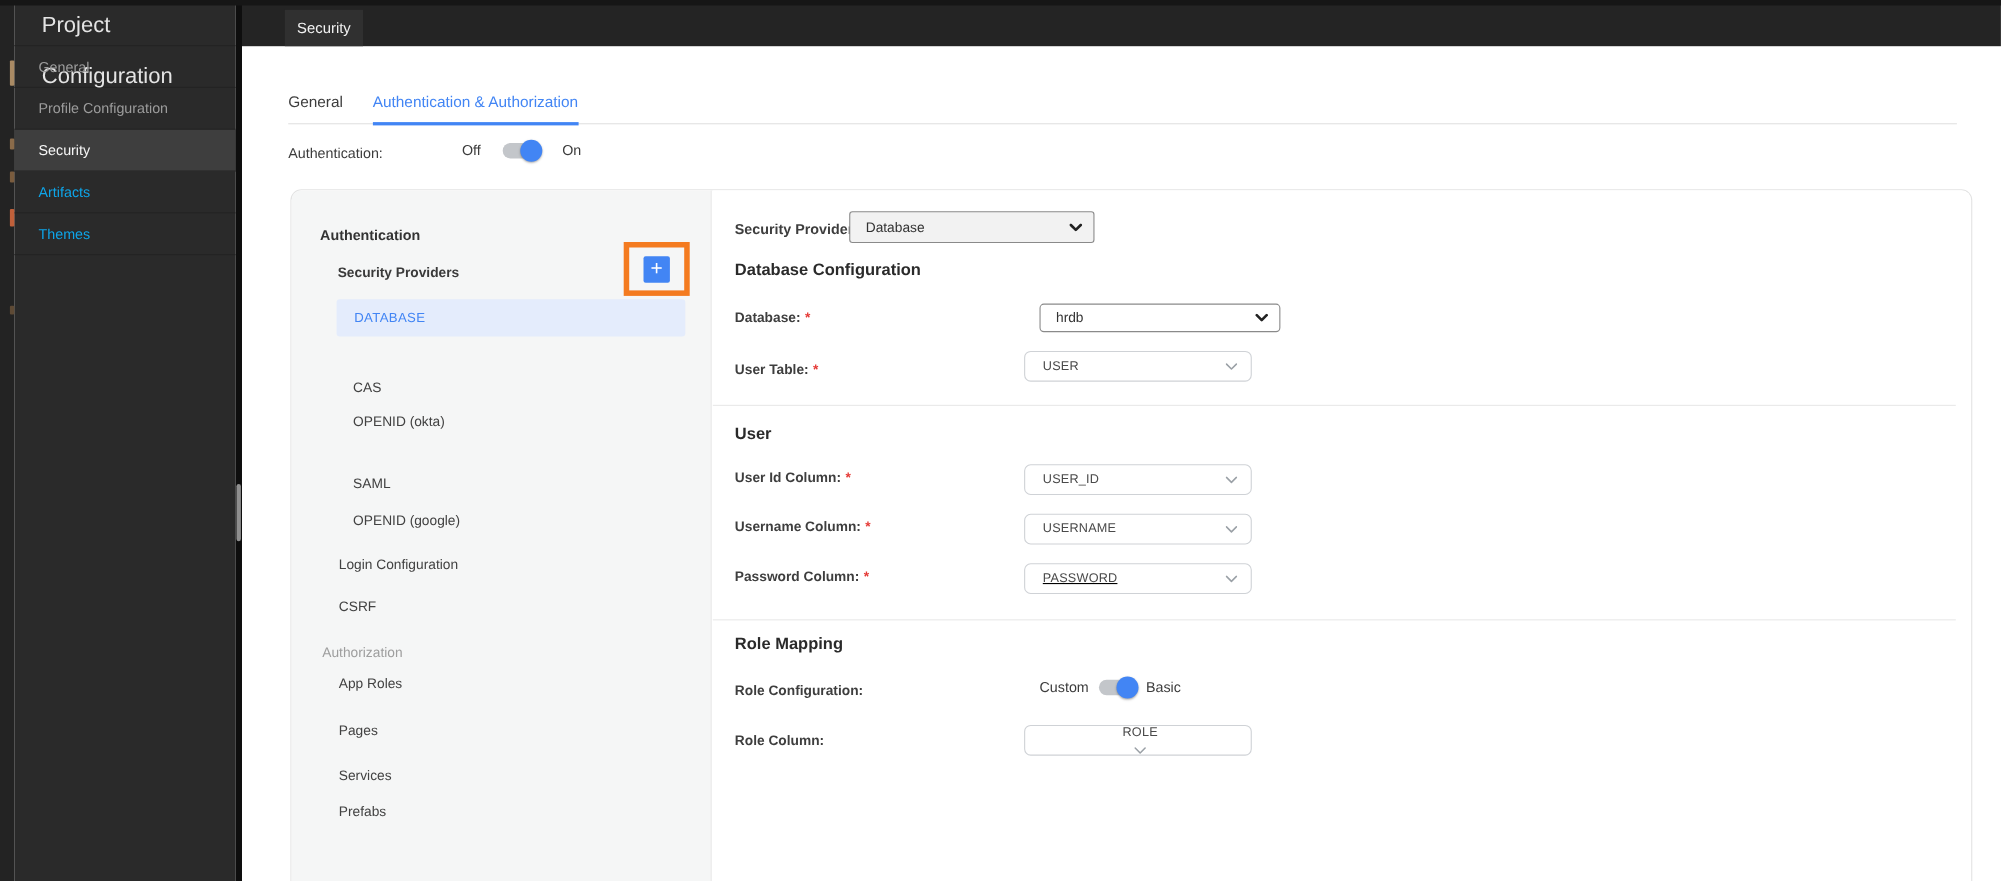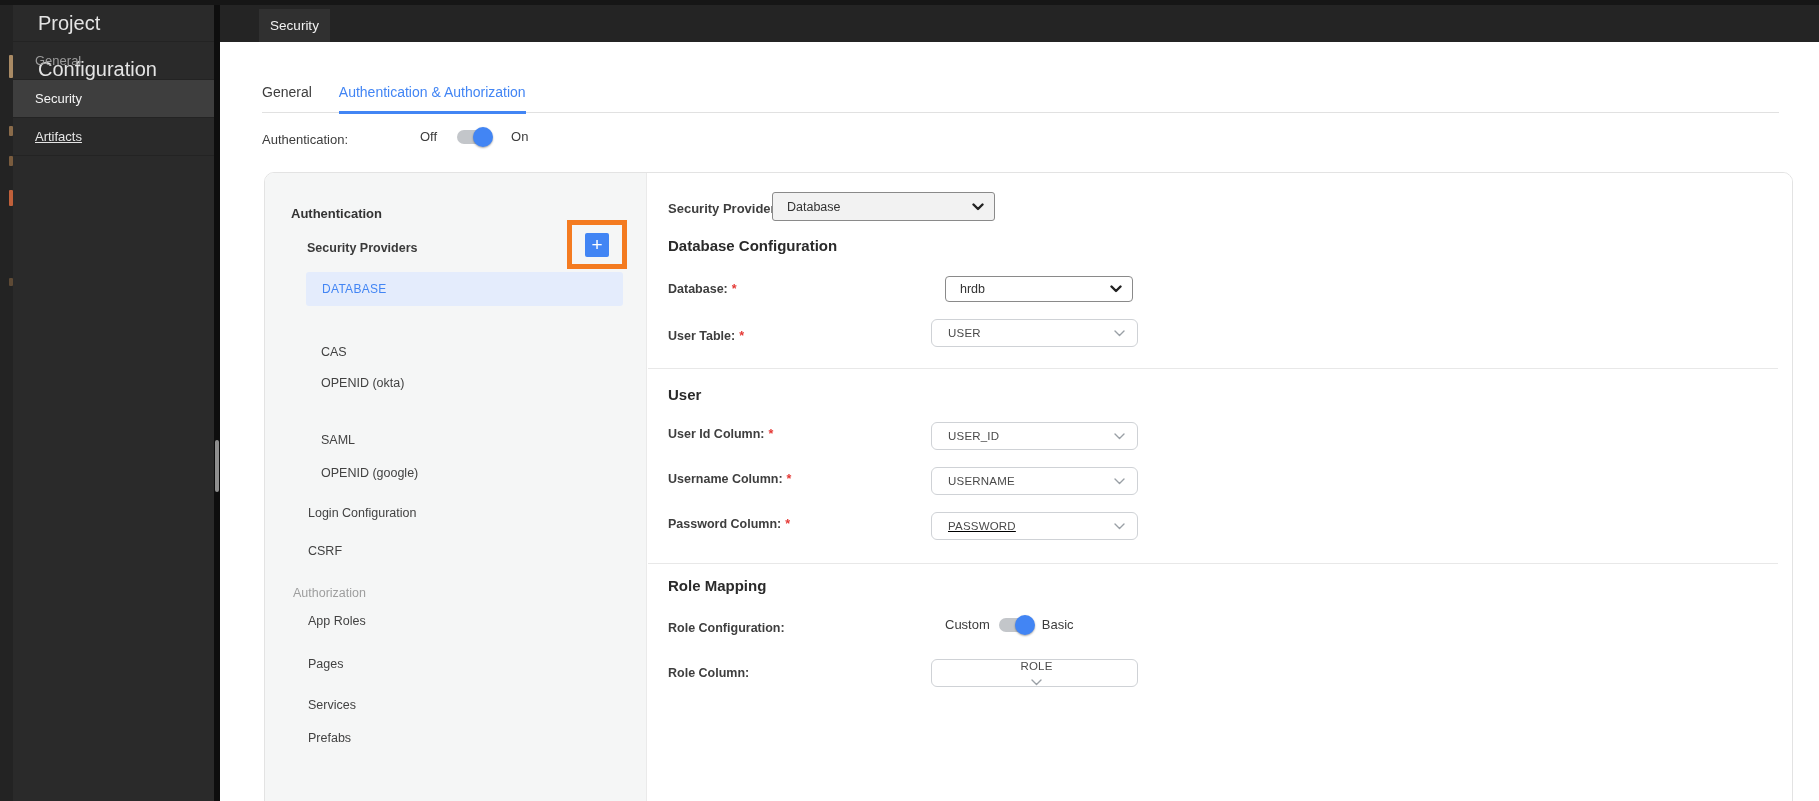--- a/index.html
+++ b/index.html
@@ -11,21 +11,21 @@
   }
   
   .edge-bar { position:absolute; left:0; top:0; width:13px; height:801px; background:#232323; z-index:6; }
   .edge-frag { position:absolute; right:0; width:4px; border-radius:1px; }
   
   .top-strip { position:absolute; left:0; top:0; width:1819px; height:5px; background:#161616; z-index:12; }
   
   .sidebar { position:absolute; left:13px; top:0; width:201px; height:801px; background:#2a2a2a; z-index:5; }
   .sb-title { height:42px; line-height:46px; padding-left:25px; color:#e4e4e4; font-size:20px; border-bottom:1px solid #232323; }
   .sb-item { height:38px; line-height:38px; padding-left:22px; font-size:13px; color:#9c9c9c; border-bottom:1px solid #232323; cursor:pointer; }
-  .sb-item.dim { color:#e5e5e5;text-decoration:underline; }
+  .sb-item.dim { color:#0ea5e9; }
   .sb-item.active { background:#3e3e3e; color:#f5f5f5; }
   
   .gutter { position:absolute; left:214px; top:0; width:6px; height:801px; background:#0e0e0e; z-index:7; }
   .resize-handle { position:absolute; left:1px; top:440px; width:4px; height:52px; background:#8f8f8f; border-radius:2px; }
   
   .topbar { position:absolute; left:220px; top:0; width:1599px; height:42px; background:#242424; z-index:8; }
   .top-tab { position:absolute; left:39px; top:9px; width:71px; height:33px; background:#303030; color:#f2f2f2;
              font-size:13.5px; display:flex; align-items:center; justify-content:center; cursor:pointer; }
   
   .main { position:absolute; left:220px; top:42px; width:1599px; height:759px; background:#ffffff; overflow:hidden; }
@@ -77,22 +77,24 @@
   <div class="edge-frag" style="top:55px;height:23px;background:#a98a64;"></div>
   <div class="edge-frag" style="top:126px;height:10px;background:#8a6b4a;"></div>
   <div class="edge-frag" style="top:156px;height:10px;background:#7a5c3e;"></div>
   <div class="edge-frag" style="top:190px;height:16px;background:#c0603a;"></div>
   <div class="edge-frag" style="top:278px;height:8px;background:#5e4a35;"></div>
 </div>
 
 <aside class="sidebar">
   <div class="sb-title">Project Configuration</div>
   <div class="sb-item">General</div>
+  <div class="sb-item">Profile Configuration</div>
   <div class="sb-item active">Security</div>
   <div class="sb-item dim">Artifacts</div>
+  <div class="sb-item dim">Themes</div>
 </aside>
 
 <div class="gutter">
   <div class="resize-handle"></div>
 </div>
 
 <header class="topbar">
   <div class="top-tab">Security</div>
 </header>
 <div class="top-strip"></div>
@@ -151,21 +153,21 @@
               <path d="M1.5 1.5 L6 6 L10.5 1.5" stroke="#222" stroke-width="2.4" fill="none" stroke-linecap="round" stroke-linejoin="round"></path>
             </svg>
         </span>
       </div>
 
       <div class="f-heading" style="top:64px;">Database Configuration</div>
 
       <div class="f-label" style="top:109px;">
         <span>Database:</span><span class="req">*</span>
       </div>
-      <div class="native-select white" style="left:297px; top:103px; width:188px; height:26px;">
+      <div class="native-select white" style="left:297px; top:103px; width:219px; height:26px;">
         <span class="sel-val">hrdb</span>
         <span class="chev">
           <svg width="12" height="8" viewBox="0 0 12 8">
               <path d="M1.5 1.5 L6 6 L10.5 1.5" stroke="#222" stroke-width="2.4" fill="none" stroke-linecap="round" stroke-linejoin="round"></path>
             </svg>
         </span>
       </div>
 
       <div class="f-label" style="top:156px;text-align:center;">
         <span>User Table:</span><span class="req">*</span>

